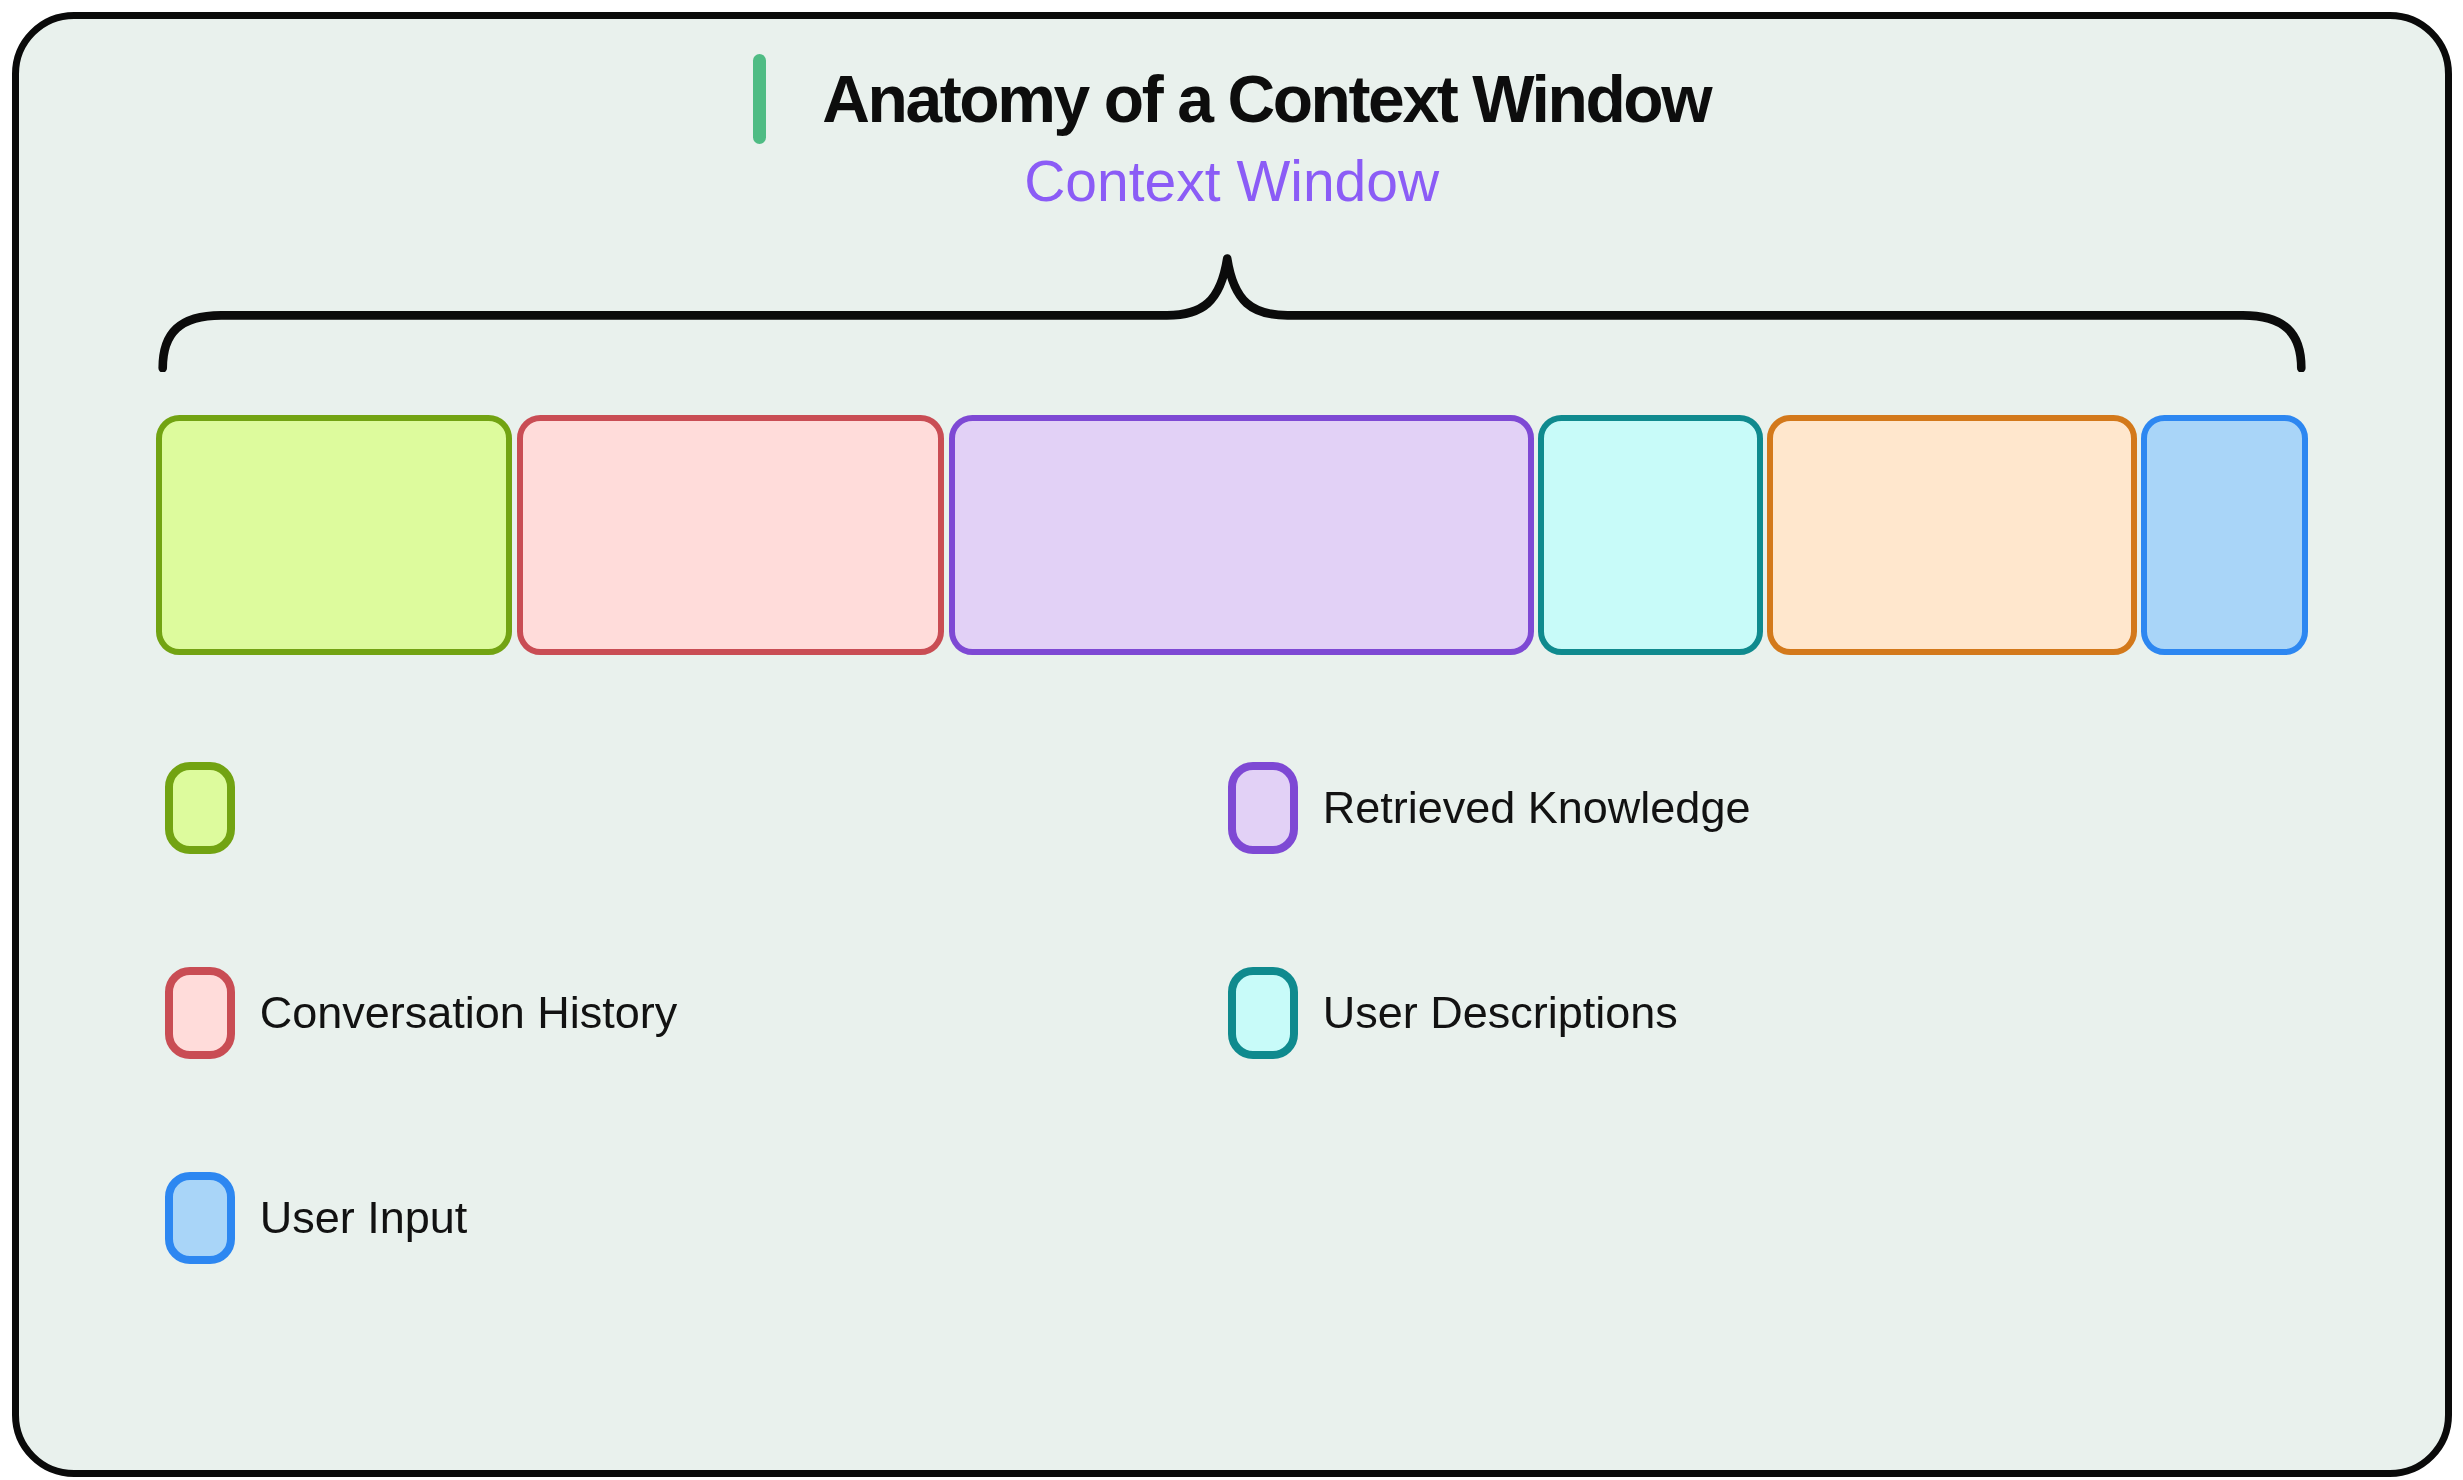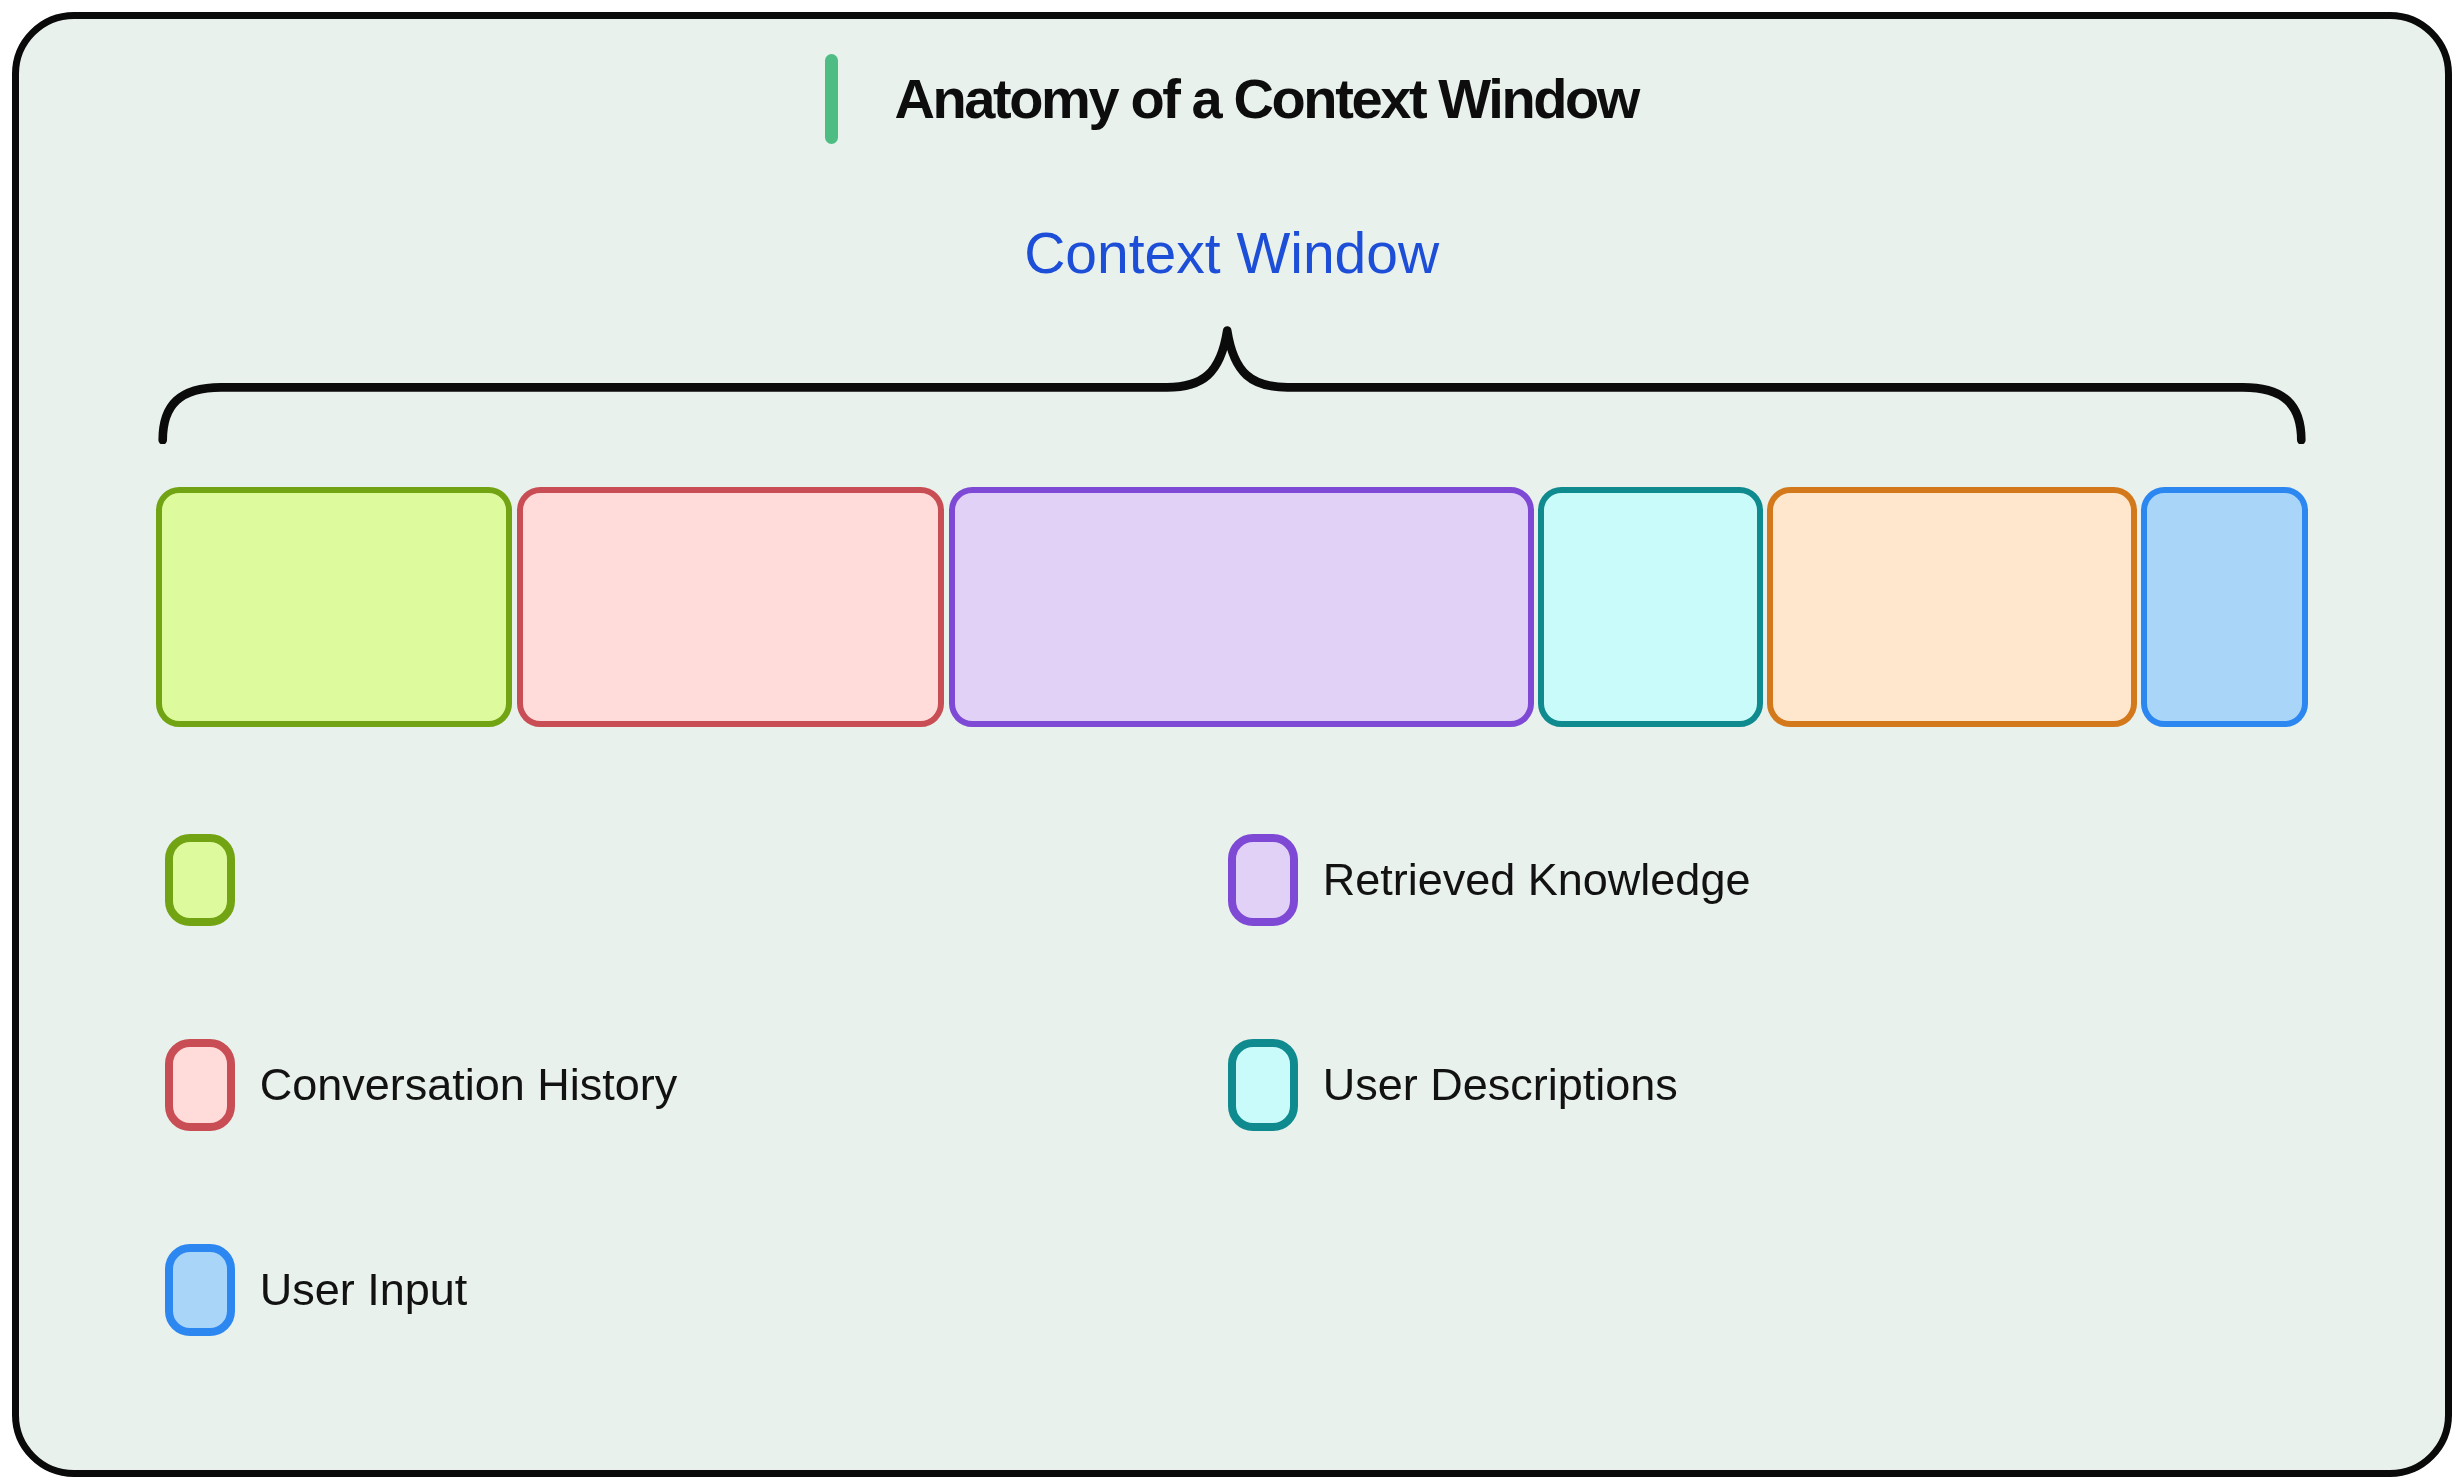--- a/index.html
+++ b/index.html
@@ -24,32 +24,32 @@
     display: flex; align-items: center; justify-content: center;
     margin-top: 31px; height: 98px;
   }
   .accent-bar {
     width: 12.7px; height: 90px;
     border-radius: 6.8px;
     margin-right: 23.4px;
     flex: 0 0 auto;
   }
   .page-title {
-    font-size: 56px; font-weight: bold;
+    font-size: 66px; font-weight: bold;
     letter-spacing: -2.4px;
     color: #0d0d0d;
     white-space: nowrap;
     margin-left: 33px;
   }
   
   .cw-label {
-    margin-top: 72px; height: 70px;
+    height: 70px;
     text-align: center;
     font-size: 57px; font-weight: 400;
-    color: #1d4ed8;
+    color: #8b5cf6;
   }
   
   .brace-wrap {
     margin: 25px 137px 0 137px;
     height: 129px;
   }
   .brace-wrap svg { display: block; width: 100%; height: 100%; }
   
   .bar {
     margin: 43px 137px 0 137px;

